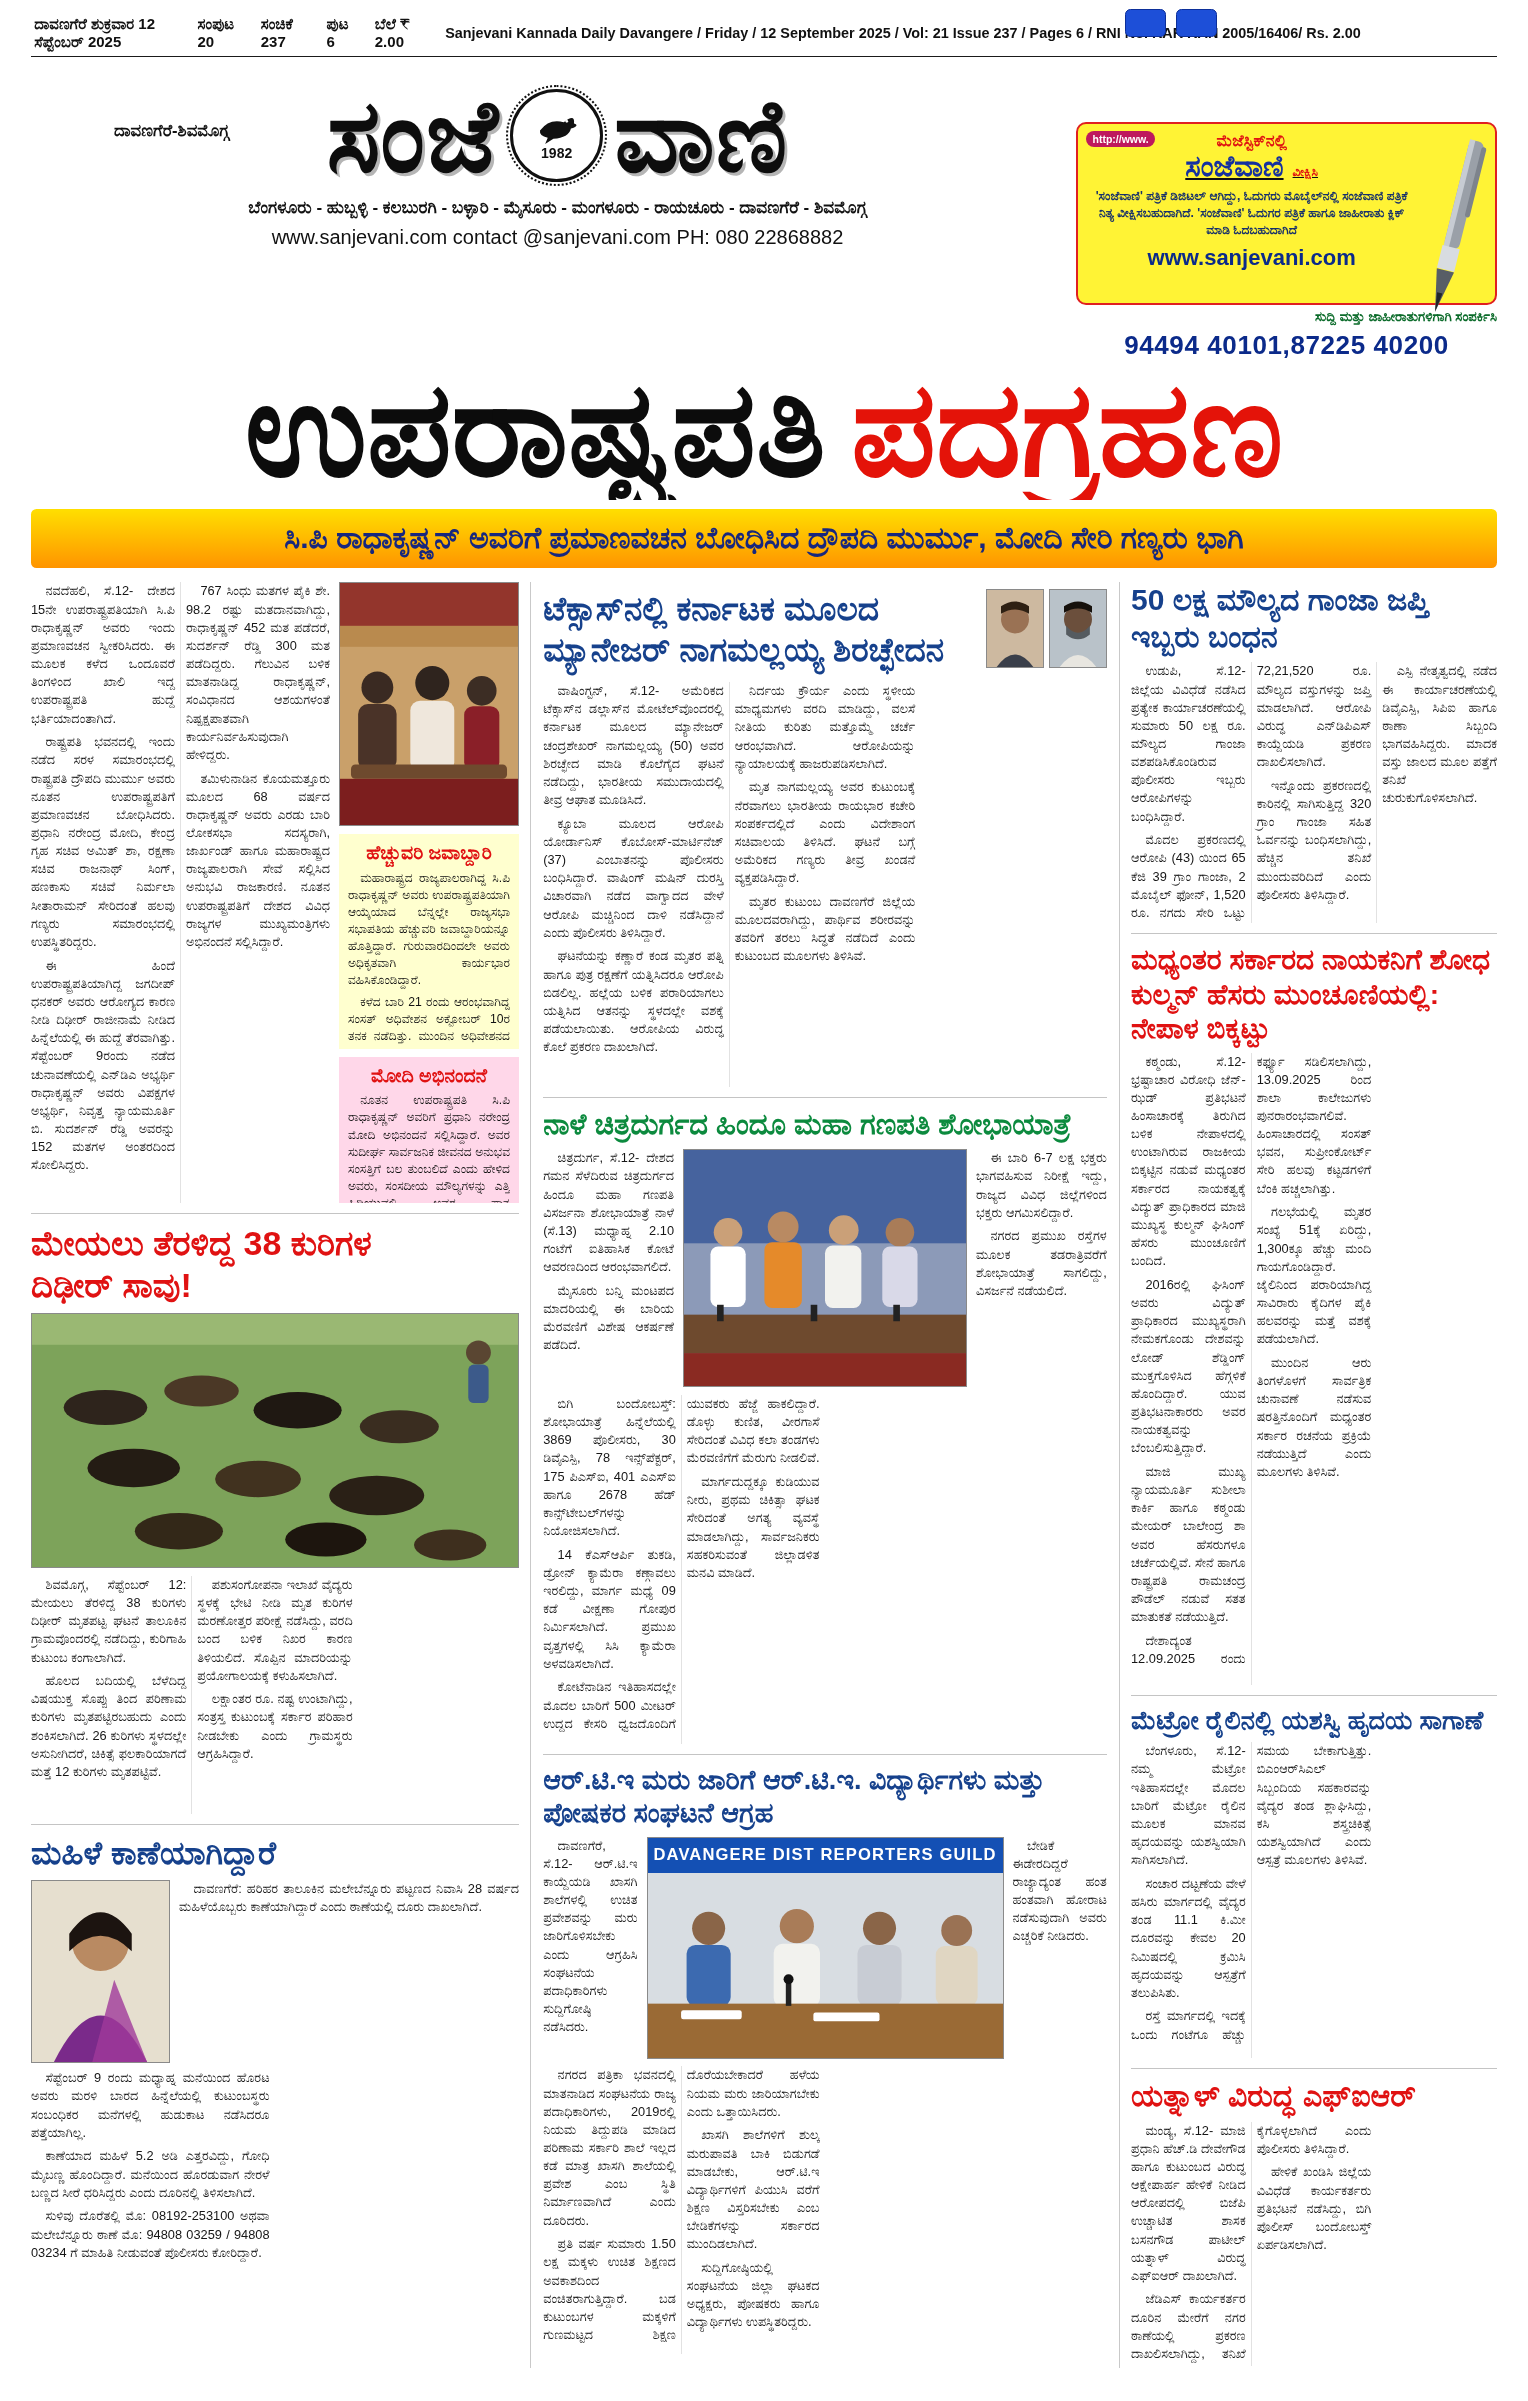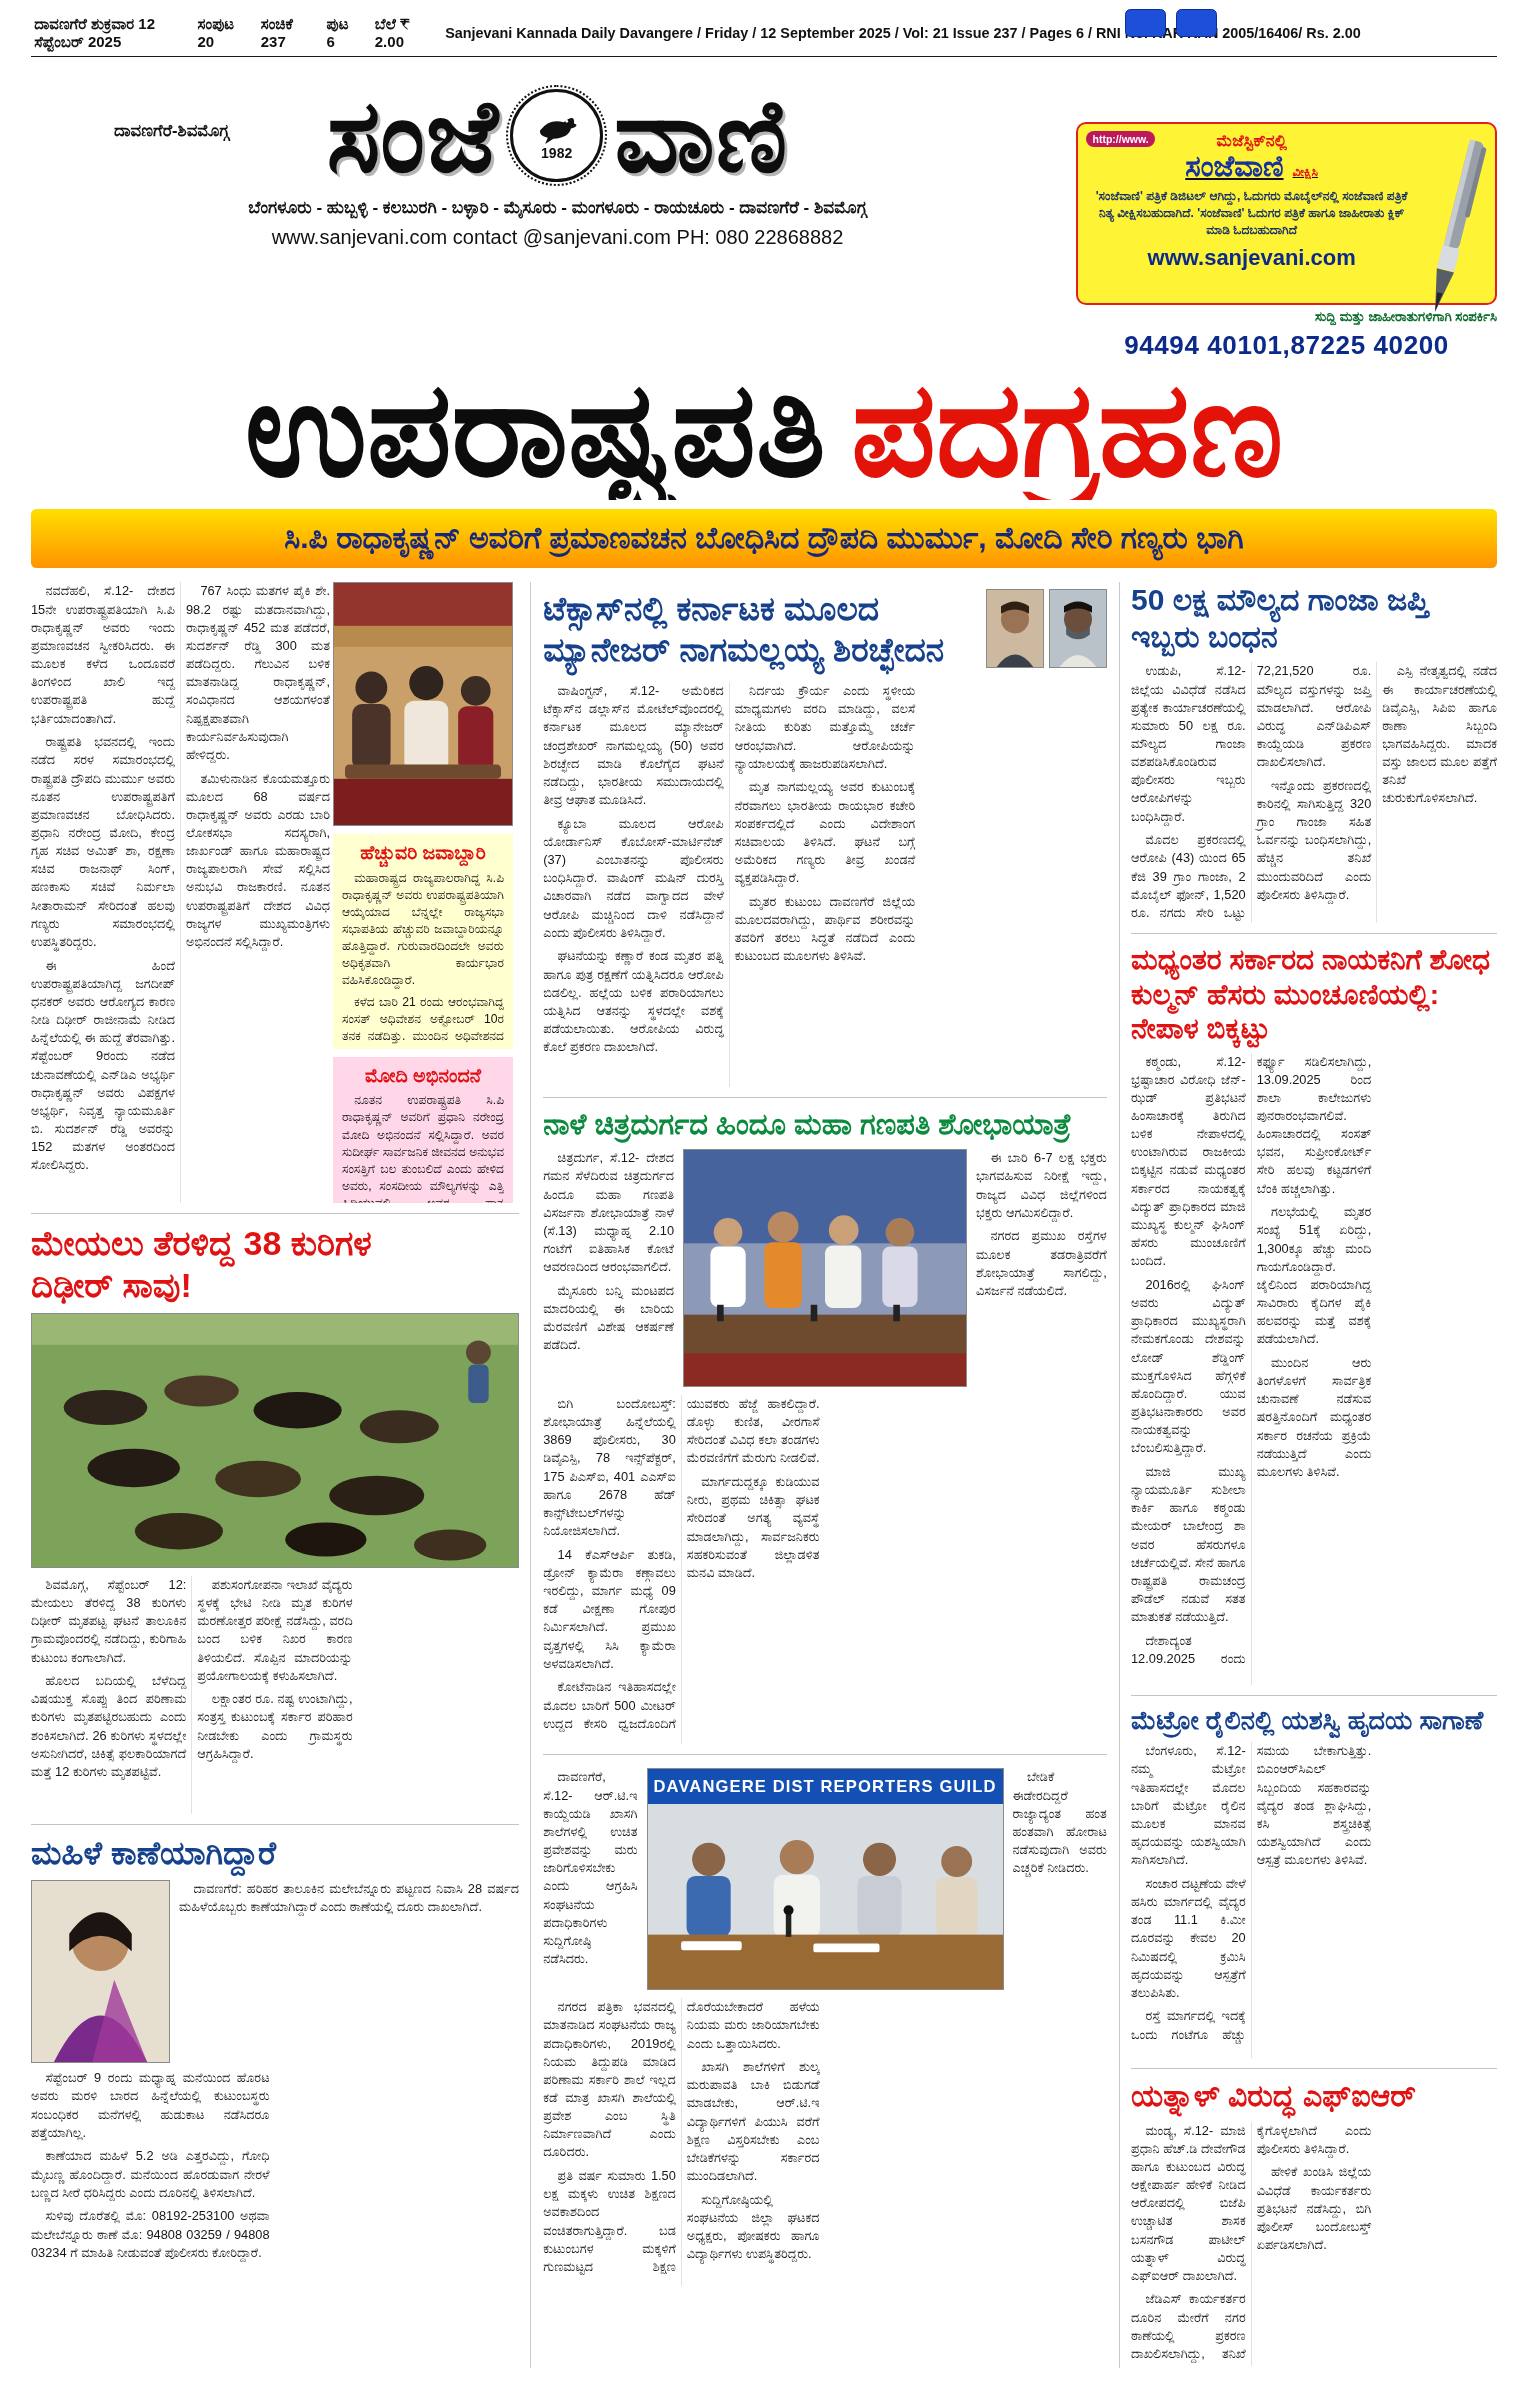--- a/index.html
+++ b/index.html
@@ -60,21 +60,21 @@
 .body-text{font-size:12.8px;line-height:1.42;text-align:justify;color:#161616;overflow:hidden;column-fill:auto;}
 .body-text p{margin:0 0 5.5px;text-indent:14.4px;}
 .cols-2{column-count:2;column-gap:11px;column-rule:0.6px solid #e2e2e2;}
 .cols-3{column-count:3;column-gap:11px;column-rule:0.6px solid #e2e2e2;}
 .cols-4{column-count:4;column-gap:11px;column-rule:0.6px solid #e2e2e2;}
 
 .photo{border:0.6px solid #8a8a8a;overflow:hidden;background:#ddd;}
 .photo svg{display:block;width:100%;height:100%;}
 
 
-.lead-article{display:flex;gap:3px;}
+.lead-article{display:flex;gap:9px;}
 .lead-text{width:299px;height:621px;}
 .lead-side{width:180px;display:flex;flex-direction:column;gap:7.8px;}
 .lead-photo{height:244px;flex:0 0 auto;}
 .info-box{padding:7.8px 9px;overflow:hidden;}
 .box-yellow{background:#ffffcf;flex:0 0 215px;}
 .box-pink{background:#ffd7e9;flex:0 0 146px;}
 .box-title{color:#e01212;font-size:19px;font-weight:900;text-align:center;margin-bottom:5.5px;}
 .box-body{font-size:12.2px;line-height:1.4;text-align:justify;overflow:hidden;}
 .box-body p{margin:0 0 4.4px;text-indent:12.2px;}
 
@@ -358,20 +358,21 @@
           </div>
           <div class="body-text cols-4 gan-body">
               <p>ಬಿಗಿ ಬಂದೋಬಸ್ತ್: ಶೋಭಾಯಾತ್ರೆ ಹಿನ್ನೆಲೆಯಲ್ಲಿ 3869 ಪೊಲೀಸರು, 30 ಡಿವೈಎಸ್ಪಿ, 78 ಇನ್ಸ್‌ಪೆಕ್ಟರ್, 175 ಪಿಎಸ್ಐ, 401 ಎಎಸ್ಐ ಹಾಗೂ 2678 ಹೆಡ್ ಕಾನ್ಸ್‌ಟೇಬಲ್‌ಗಳನ್ನು ನಿಯೋಜಿಸಲಾಗಿದೆ.</p>
               <p>14 ಕೆಎಸ್ಆರ್ಪಿ ತುಕಡಿ, ಡ್ರೋನ್ ಕ್ಯಾಮೆರಾ ಕಣ್ಗಾವಲು ಇರಲಿದ್ದು, ಮಾರ್ಗ ಮಧ್ಯೆ 09 ಕಡೆ ವೀಕ್ಷಣಾ ಗೋಪುರ ನಿರ್ಮಿಸಲಾಗಿದೆ. ಪ್ರಮುಖ ವೃತ್ತಗಳಲ್ಲಿ ಸಿಸಿ ಕ್ಯಾಮೆರಾ ಅಳವಡಿಸಲಾಗಿದೆ.</p>
               <p>ಕೋಟೆನಾಡಿನ ಇತಿಹಾಸದಲ್ಲೇ ಮೊದಲ ಬಾರಿಗೆ 500 ಮೀಟರ್ ಉದ್ದದ ಕೇಸರಿ ಧ್ವಜದೊಂದಿಗೆ ಯುವಕರು ಹೆಜ್ಜೆ ಹಾಕಲಿದ್ದಾರೆ. ಡೊಳ್ಳು ಕುಣಿತ, ವೀರಗಾಸೆ ಸೇರಿದಂತೆ ವಿವಿಧ ಕಲಾ ತಂಡಗಳು ಮೆರವಣಿಗೆಗೆ ಮೆರುಗು ನೀಡಲಿವೆ.</p>
               <p>ಮಾರ್ಗದುದ್ದಕ್ಕೂ ಕುಡಿಯುವ ನೀರು, ಪ್ರಥಮ ಚಿಕಿತ್ಸಾ ಘಟಕ ಸೇರಿದಂತೆ ಅಗತ್ಯ ವ್ಯವಸ್ಥೆ ಮಾಡಲಾಗಿದ್ದು, ಸಾರ್ವಜನಿಕರು ಸಹಕರಿಸುವಂತೆ ಜಿಲ್ಲಾಡಳಿತ ಮನವಿ ಮಾಡಿದೆ.</p>
             </div>
         </article>
 
         <article>
+          <h2 class="art-head blue rte-head">ಆರ್.ಟಿ.ಇ ಮರು ಜಾರಿಗೆ ಆರ್.ಟಿ.ಇ. ವಿದ್ಯಾರ್ಥಿಗಳು ಮತ್ತು ಪೋಷಕರ ಸಂಘಟನೆ ಆಗ್ರಹ</h2>
           <div class="rte-mid">
             <div class="rte-col body-text">
                 <p>ದಾವಣಗೆರೆ, ಸೆ.12- ಆರ್.ಟಿ.ಇ ಕಾಯ್ದೆಯಡಿ ಖಾಸಗಿ ಶಾಲೆಗಳಲ್ಲಿ ಉಚಿತ ಪ್ರವೇಶವನ್ನು ಮರು ಜಾರಿಗೊಳಿಸಬೇಕು ಎಂದು ಆಗ್ರಹಿಸಿ ಸಂಘಟನೆಯ ಪದಾಧಿಕಾರಿಗಳು ಸುದ್ದಿಗೋಷ್ಠಿ ನಡೆಸಿದರು.</p>
               </div>
             <div class="rte-photo">
               <div class="rte-banner">DAVANGERE DIST REPORTERS GUILD</div>
               <svg class="rte-scene" viewBox="0 0 644 336" preserveAspectRatio="none">
                 <rect width="644" height="336" fill="#d8dde2"></rect>
                 <circle cx="110" cy="100" r="30" fill="#8a6548"></circle>
                 <rect x="70" y="130" width="80" height="110" rx="16" fill="#3c6ab0"></rect>

